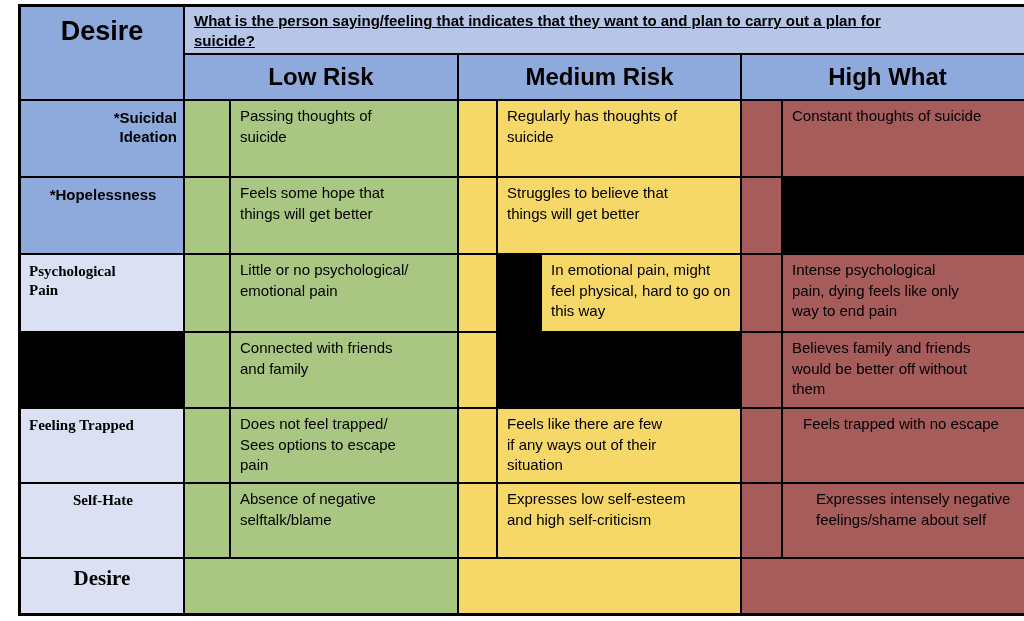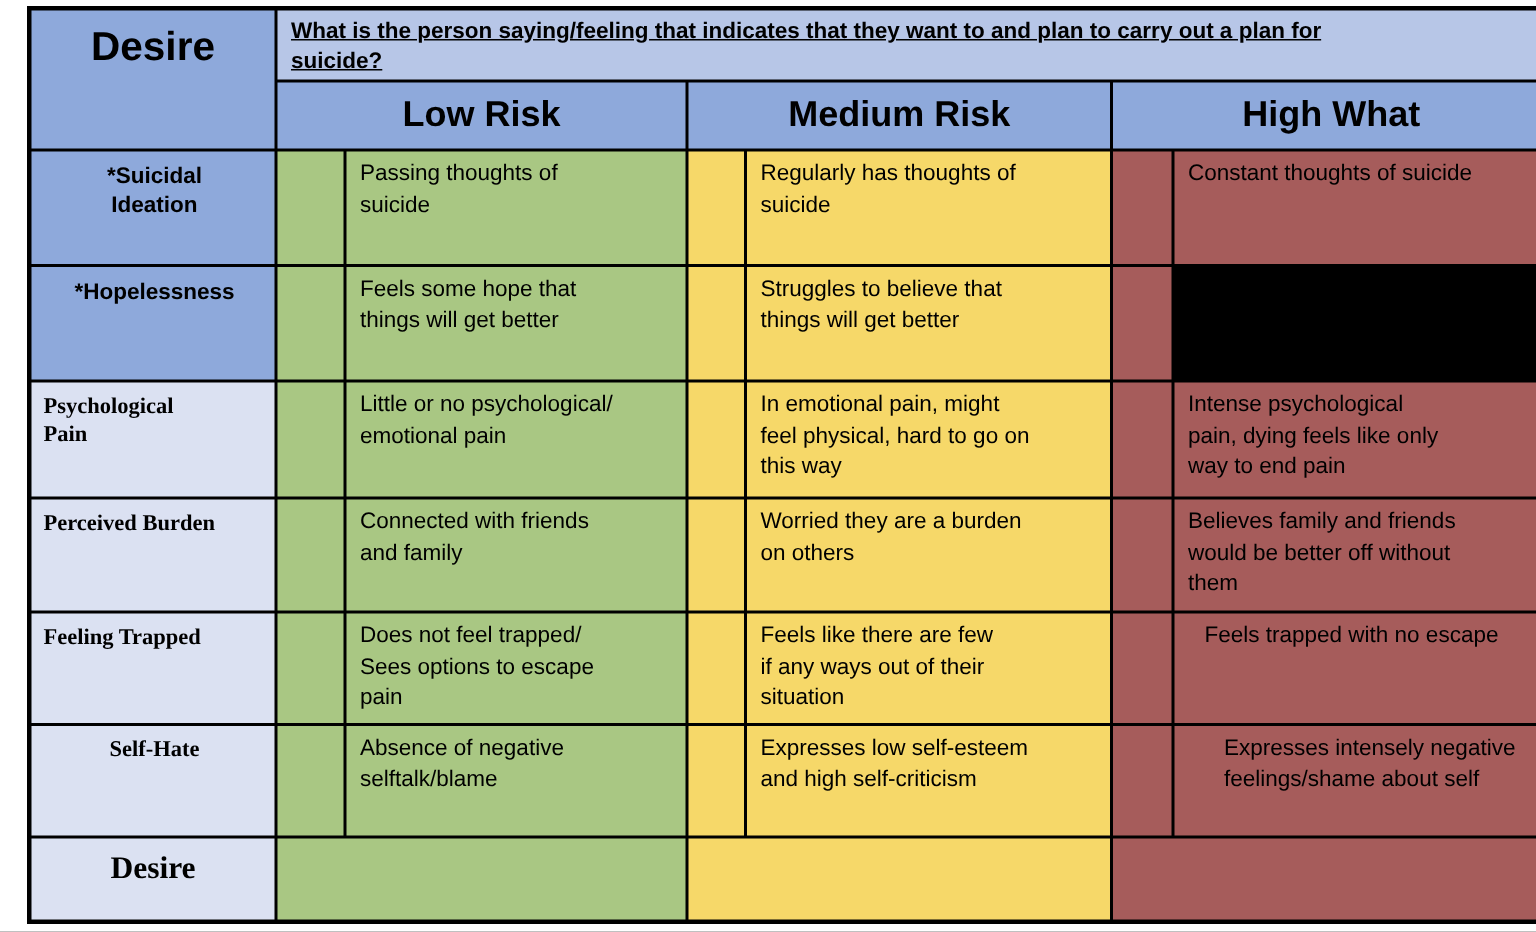--- a/index.html
+++ b/index.html
@@ -92,21 +92,21 @@
 
     <div class="cell corner bg-headblue" style="grid-column:1; grid-row:1/3;">Desire</div>
 
     <div class="cell question bg-question" style="grid-column:2/8; grid-row:1;">What is the person saying/feeling that indicates that they want to and plan to carry out a plan for
 suicide?</div>
 
     <div class="cell colhead bg-headblue" style="grid-column:2/4; grid-row:2;">Low Risk</div>
     <div class="cell colhead bg-headblue" style="grid-column:4/6; grid-row:2;">Medium Risk</div>
     <div class="cell colhead bg-headblue" style="grid-column:6/8; grid-row:2;">High What</div>
 
-    <div class="cell rowlabel lbl-center bg-headblue" style="grid-column:1; grid-row:3;">*Suicidal
+    <div class="cell rowlabel lbl-center bg-headblue" style="grid-column:1; grid-row:3;text-align:right;">*Suicidal
 Ideation</div>
     <div class="cell bg-green" style="grid-column:2; grid-row:3;"></div>
     <div class="cell txt bg-green" style="grid-column:3; grid-row:3;">Passing thoughts of
 suicide</div>
     <div class="cell bg-yellow" style="grid-column:4; grid-row:3;"></div>
     <div class="cell txt bg-yellow" style="grid-column:5; grid-row:3;">Regularly has thoughts of
 suicide</div>
     <div class="cell bg-red" style="grid-column:6; grid-row:3;"></div>
     <div class="cell txt bg-red" style="grid-column:7; grid-row:3;">Constant thoughts of suicide</div>
 
@@ -118,35 +118,32 @@
     <div class="cell txt bg-yellow" style="grid-column:5; grid-row:4;">Struggles to believe that
 things will get better</div>
     <div class="cell bg-red" style="grid-column:6; grid-row:4;"></div>
 
     <div class="cell rowlabel lbl-left bg-lavender" style="grid-column:1; grid-row:5;">Psychological
 Pain</div>
     <div class="cell bg-green" style="grid-column:2; grid-row:5;"></div>
     <div class="cell txt bg-green" style="grid-column:3; grid-row:5;">Little or no psychological/
 emotional pain</div>
     <div class="cell bg-yellow" style="grid-column:4; grid-row:5;"></div>
-    <div class="cell txt bg-yellow" style="grid-column:5; grid-row:5;">In emotional pain, might
+    <div class="cell txt bg-yellow" style="grid-column:5; grid-row:5;margin-left:44px;">In emotional pain, might
 feel physical, hard to go on
 this way</div>
     <div class="cell bg-red" style="grid-column:6; grid-row:5;"></div>
     <div class="cell txt bg-red" style="grid-column:7; grid-row:5;">Intense psychological
 pain, dying feels like only
 way to end pain</div>
 
-    <div class="cell rowlabel lbl-left bg-lavender" style="grid-column:1; grid-row:6;">Perceived Burden</div>
     <div class="cell bg-green" style="grid-column:2; grid-row:6;"></div>
     <div class="cell txt bg-green" style="grid-column:3; grid-row:6;">Connected with friends
 and family</div>
     <div class="cell bg-yellow" style="grid-column:4; grid-row:6;"></div>
-    <div class="cell txt bg-yellow" style="grid-column:5; grid-row:6;">Worried they are a burden
-on others</div>
     <div class="cell bg-red" style="grid-column:6; grid-row:6;"></div>
     <div class="cell txt bg-red" style="grid-column:7; grid-row:6;">Believes family and friends
 would be better off without
 them</div>
 
     <div class="cell rowlabel lbl-left bg-lavender" style="grid-column:1; grid-row:7;">Feeling Trapped</div>
     <div class="cell bg-green" style="grid-column:2; grid-row:7;"></div>
     <div class="cell txt bg-green" style="grid-column:3; grid-row:7;">Does not feel trapped/
 Sees options to escape
 pain</div>

